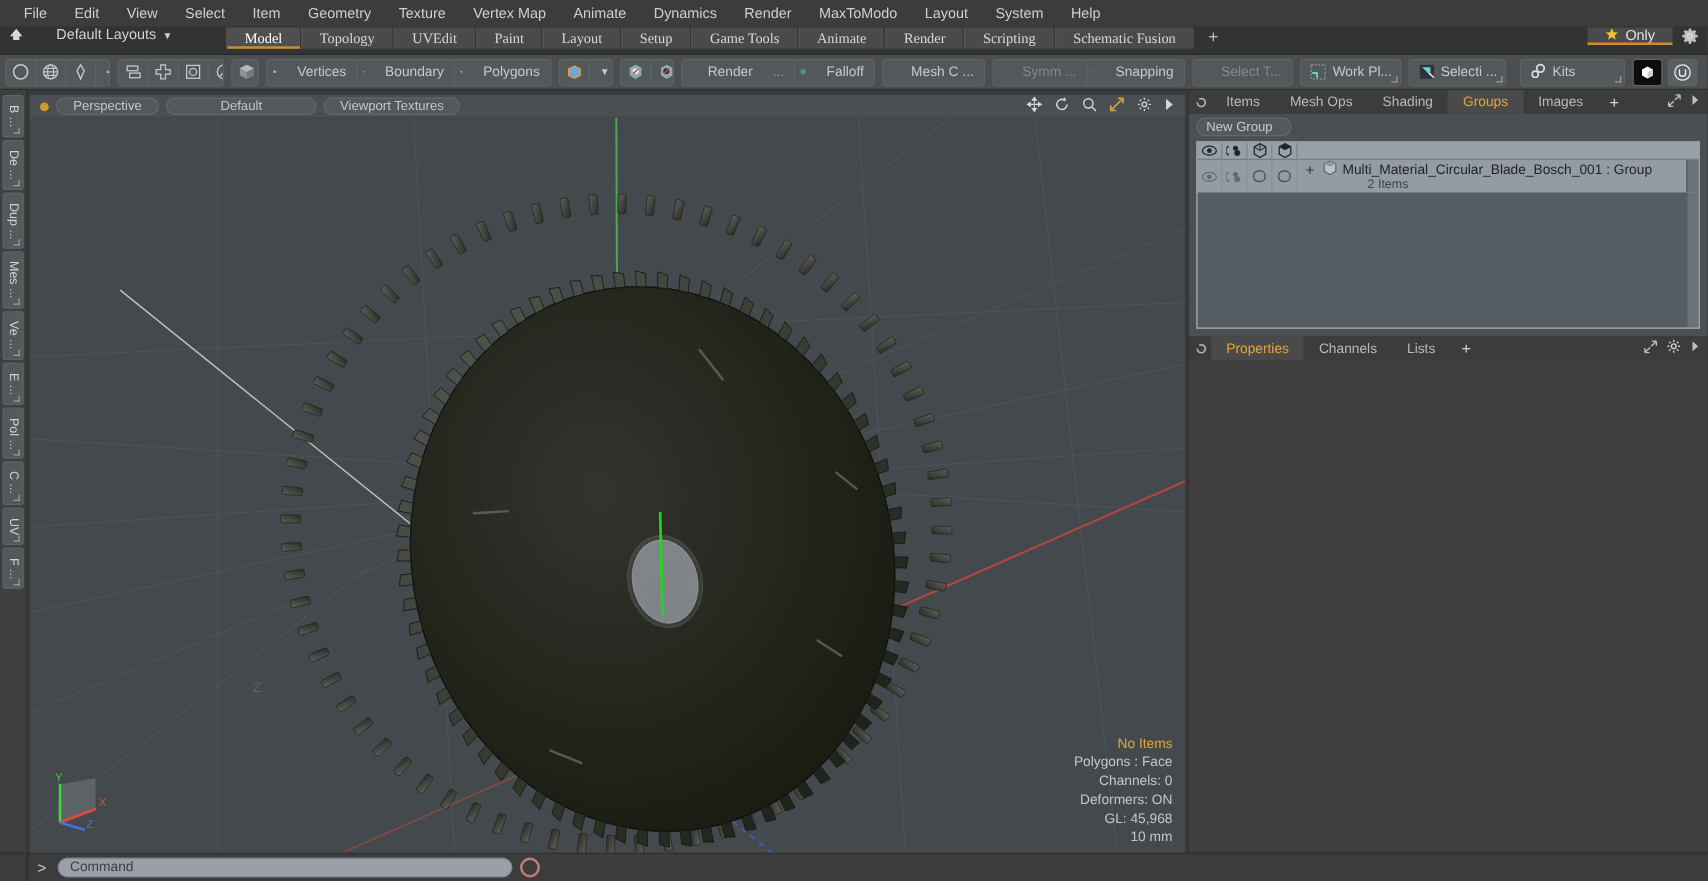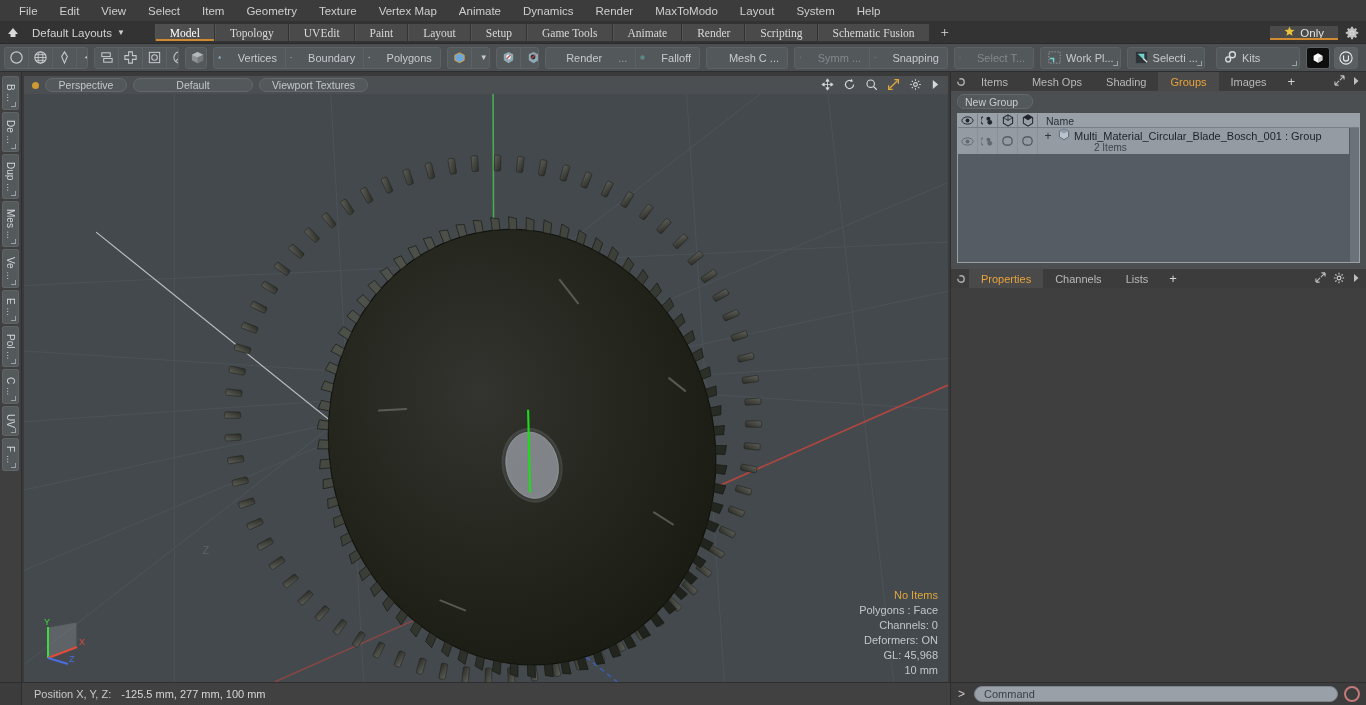--- a/index.html
+++ b/index.html
@@ -20,22 +20,22 @@
     height: 22px; background: #3c3c3c; display: flex; align-items: center;
     padding-left: 8px; flex: 0 0 22px; border-bottom: 1px solid #333;
   }
   .menubar .mi {
     padding: 0 11px; height: 22px; line-height: 22px; color: #cfcfcf; font-size: 11.5px;
     cursor: default; white-space: nowrap;
   }
 
   
   .layoutbar {
-    height: 22px; background: #333333; display: flex; align-items: center;
-    flex: 0 0 22px; border-bottom: 1px solid #2a2a2a;
+    height: 22px; background: #333333; display: flex; align-items: flex-start;
+    flex: 0 0 22px; border-bottom: 1px solid #2a2a2a; gap: 13px;
   }
   .lb-home {
     width: 26px; display: flex; align-items: center; justify-content: center;
   }
   .lb-default {
     display: flex; align-items: center; padding: 0 10px 0 6px; color: #d2d2d2;
     font-size: 11.5px; white-space: nowrap;
   }
   .lb-caret { margin-left: 5px; font-size: 8px; color: #cfcfcf; }
   .lb-tabs { display: flex; align-items: stretch; flex: 1; margin-left: 20px; font-family: Liberation Serif, serif; }
@@ -819,21 +819,20 @@
                   <path d="M6 1 L11 3.8 L11 10 L6 13 L1 10 L1 3.8 Z" fill="none" stroke="#20252b" stroke-width="1.1"></path>
                   <path d="M6 1 L6 7 M6 7 L1 3.8 M6 7 L11 3.8" stroke="#20252b" stroke-width="0.9"></path>
                 </svg>
             </div>
             <div class="lh-ic">
               <svg width="12" height="13" viewBox="0 0 12 14">
                   <path d="M6 1 L11 3.8 L11 10 L6 13 L1 10 L1 3.8 Z" fill="none" stroke="#20252b" stroke-width="1.1"></path>
                   <path d="M6 1 L11 3.8 L6 6.6 L1 3.8 Z" fill="#20252b"></path>
                 </svg>
             </div>
-            <div class="lh-name">Name</div>
           </div>
 
           <div class="lrow">
             <div class="lr-ic">
               <svg width="13" height="9" viewBox="0 0 14 10" opacity="0.55">
                   <ellipse cx="7" cy="5" rx="6.2" ry="4" fill="none" stroke="#3a4048" stroke-width="1.1"></ellipse>
                   <circle cx="7" cy="5" r="2.1" fill="#3a4048"></circle>
                 </svg>
             </div>
             <div class="lr-ic">
@@ -907,23 +906,19 @@
       </div>
 
       <div class="props-area">
         <div class="props-blank"></div>
       </div>
     </div>
   </div>
 
   <div class="statusbar">
     <div class="sb-left"></div>
-    <div class="sb-pos">
-      <span>Position X, Y, Z:</span>
-      <span class="val">-125.5 mm, 277 mm, 100 mm</span>
-    </div>
     <div class="sb-right">
       <span class="sb-gt">&gt;</span>
       <div class="cmd-input">Command</div>
       <div class="cmd-circle"></div>
     </div>
   </div>
 </div>
 
 </body></html>

